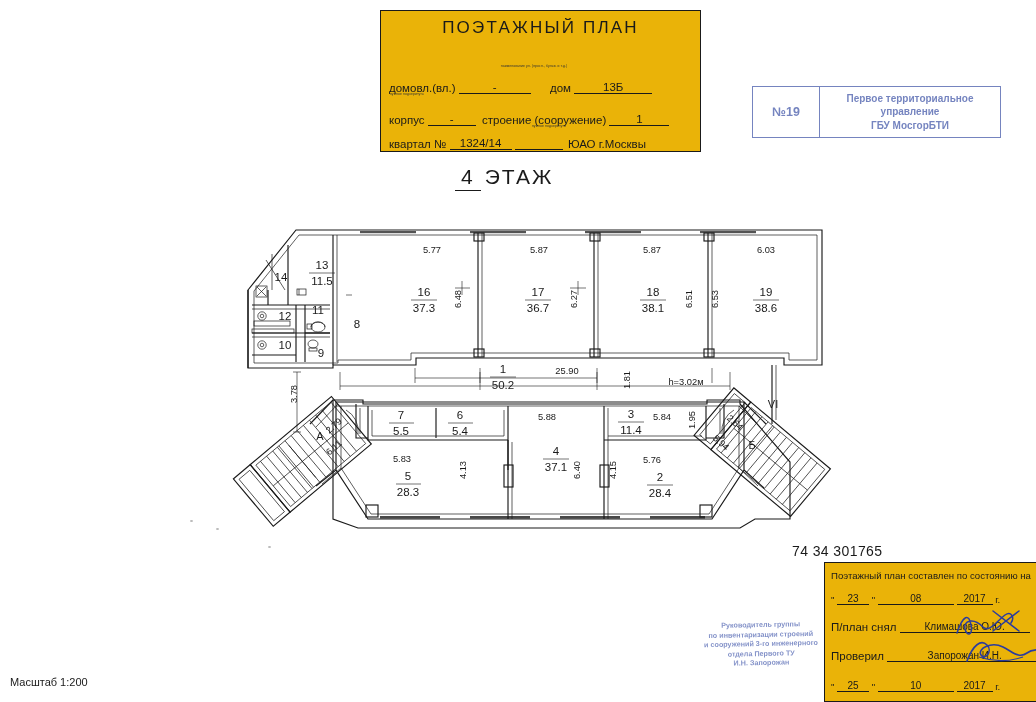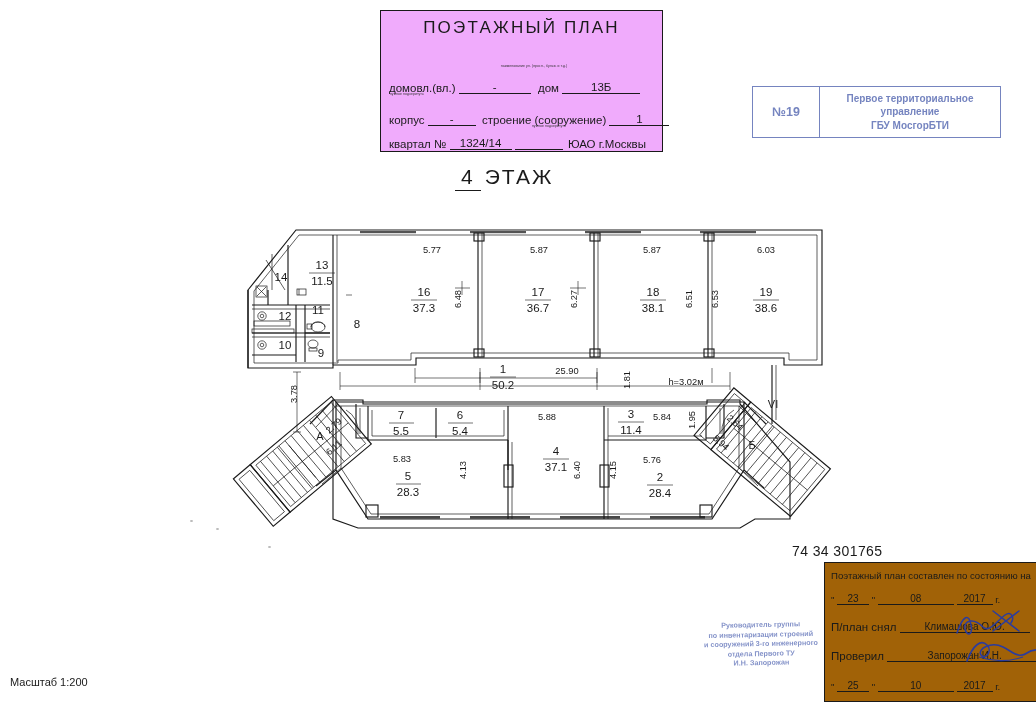--- a/index.html
+++ b/index.html
@@ -8,24 +8,24 @@
     background:#ffffff;
     font-family:"Liberation Sans", sans-serif;
     color:#1a1a1a;
     position:relative;
     overflow:hidden;
   }
   .abs{position:absolute;}
 
   
   #title-box{
-    left:380px;top:10px;width:283px;height:142px;
+    left:380px;top:10px;width:321px;height:142px;
     border:1px solid #1a1a1a;
     box-sizing:border-box;
-    background:#f0abfc;
+    background:#eab308;
   }
   #title-box .main-title{
     text-align:center;
     font-size:17px;
     letter-spacing:2.2px;
     margin-top:7px;
     font-weight:400;
   }
   .form-row{
     position:absolute;
@@ -106,21 +106,21 @@
 
   
   #doc-number{
     left:792px;top:543px;
     font-size:14px;letter-spacing:.4px;
   }
   #bottom-form{
     left:824px;top:562px;width:212px;height:140px;
     border:1px solid #1a1a1a;border-right:none;
     box-sizing:border-box;
-    background:#a16207;
+    background:#eab308;
   }
   #bottom-form .bf-line{
     position:absolute;
     font-size:9.6px;
     white-space:nowrap;
   }
   #bottom-form .bf-big{font-size:11.5px;}
   .bf-u{
     display:inline-block;
     border-bottom:1px solid #1a1a1a;
@@ -143,21 +143,21 @@
 <body>
 
 <div class="abs" id="title-box">
   <div class="main-title">ПОЭТАЖНЫЙ ПЛАН</div>
 
   <div class="tiny" style="left:118px;top:53px;">наименование ул. (просп., бульв. и т.д.)</div>
 
   <div class="form-row" style="left:8px;top:70px;">
     <span>домовл.(вл.)</span>
     <span class="uline no-it" style="width:72px;">-</span>
-    <span style="margin-left:4px;">дом</span>
+    <span style="margin-left:16px;">дом</span>
     <span class="uline no-it" style="width:78px;">13Б</span>
   </div>
   <div class="tiny" style="left:8px;top:81px;">нужное подчеркнуть</div>
 
   <div class="form-row" style="left:8px;top:102px;">
     <span>корпус</span>
     <span class="uline no-it" style="width:48px;">-</span>
     <span style="margin-left:3px;">строение (сооружение)</span>
     <span class="uline no-it" style="width:60px;">1</span>
   </div>

